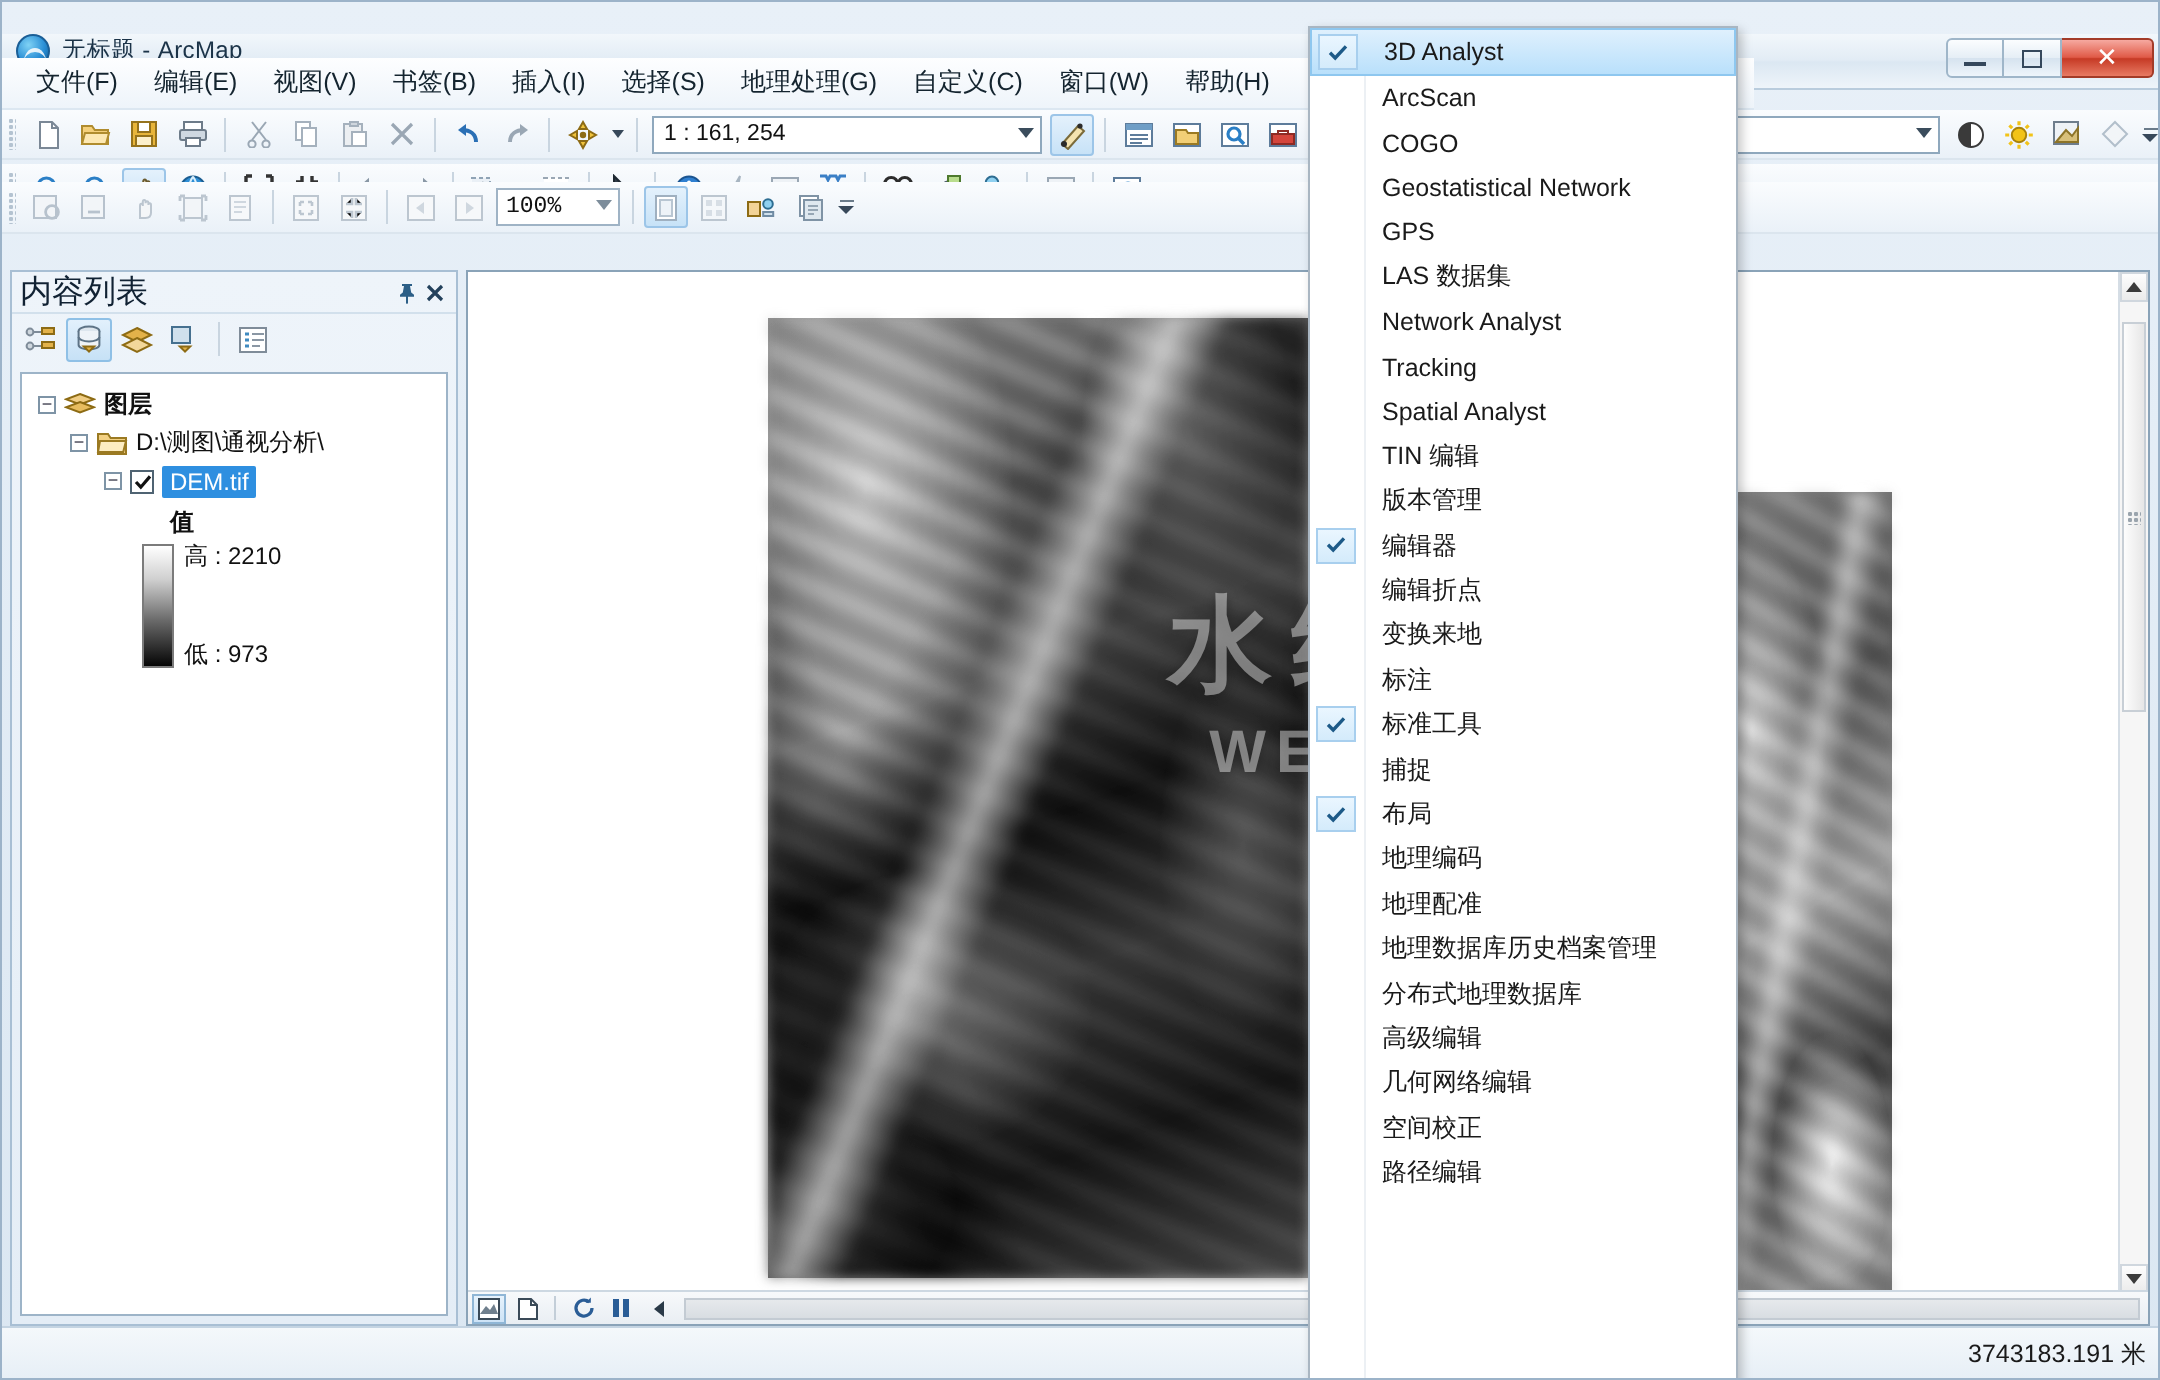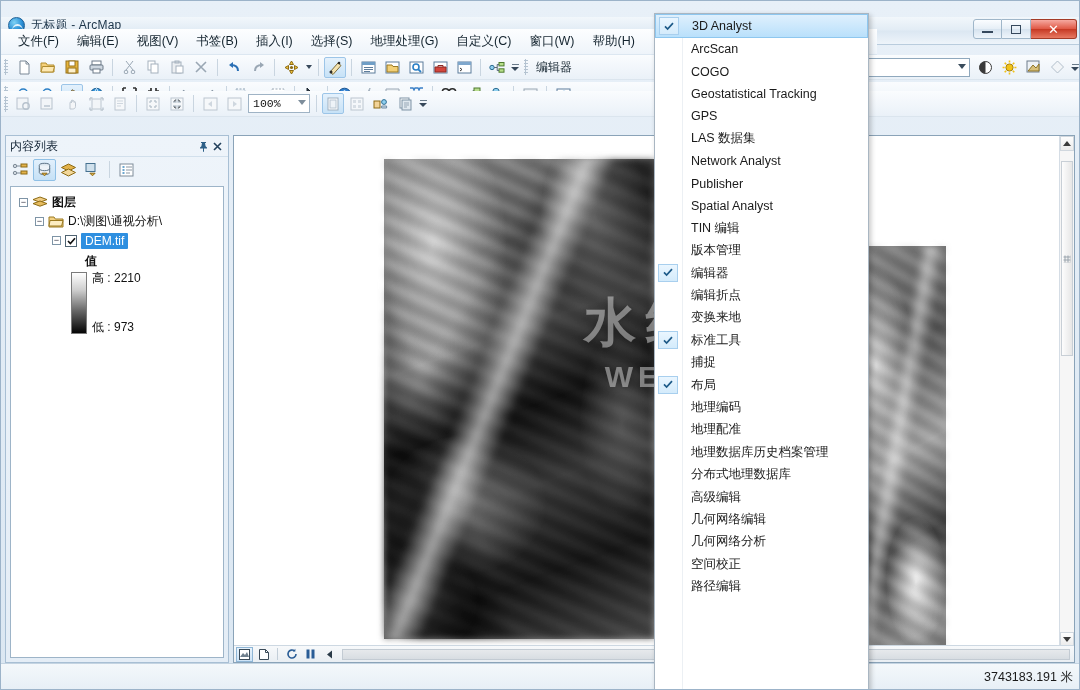--- a/index.html
+++ b/index.html
@@ -125,21 +125,21 @@
   .style-combo .arrow{position:absolute;right:3px;top:5px;width:0;height:0;border-left:4px solid transparent;border-right:4px solid transparent;border-top:5px solid #3a4c5c;}
 
   
   .toc {
     position:absolute; left:4px; top:134px; width:224px; height:528px;
     background: linear-gradient(180deg,#eef4fa 0%, #e4edf6 100%);
     border:1px solid #a8bfd4;
   }
   .toc-header {
     height:20px; display:flex; align-items:center; padding:0 4px;
-    font-size:12px; color:#123; position:relative;
+    font-size:16px; color:#123; position:relative;
   }
   .toc-header .t { flex:1; }
   .pin, .closex { width:14px;height:14px;display:flex;align-items:center;justify-content:center;color:#1d3a52;font-size:12px;}
   .toc-toolbar {
     height:26px; display:flex; align-items:center; padding-left:3px; gap:1px;
     border-top:1px solid #d2e0ec;
   }
   .toc-tbtn{width:23px;height:22px;display:flex;align-items:center;justify-content:center;border:1px solid transparent;border-radius:2px;}
   .toc-tbtn.sel{border:1px solid #8fc0e6;background:linear-gradient(180deg,#e2f0fc,#c6e1f6);}
   .toc-body {
@@ -398,20 +398,24 @@
       <svg width="15" height="15" viewBox="0 0 15 15">
           <path d="M7.5 1l2 3.5h-4zM7.5 14l-2-3.5h4zM1 7.5l3.5-2v4zM14 7.5l-3.5 2v-4z" fill="#f0c33c" stroke="#8d6b14"></path>
           <circle cx="7.5" cy="7.5" r="1.6" fill="#8d6b14"></circle>
         </svg>
     </div>
     <div class="dropcaret">
         <b></b>
       </div>
     <div class="tsep"></div>
 
+    <div class="scale-combo">
+      <span>1 : 161, 254</span>
+      <i class="arrow"></i>
+    </div>
 
     <div class="tbtn active">
       <svg width="15" height="15" viewBox="0 0 15 15">
           <path d="M2 12l8-9 3 2.5-8 9z" fill="#f4e3b0" stroke="#7b6b3a"></path>
           <circle cx="3" cy="12" r="1.5" fill="#2b2b2b"></circle>
           <circle cx="11" cy="3" r="1.3" fill="#2b2b2b"></circle>
         </svg>
     </div>
     <div class="tsep"></div>
     <div class="tbtn">
@@ -915,33 +919,33 @@
           </span>
           <span>3D Analyst</span>
         </div>
         <div class="dd-item">
           <span>ArcScan</span>
         </div>
         <div class="dd-item">
           <span>COGO</span>
         </div>
         <div class="dd-item">
-          <span>Geostatistical Tracking</span>
+          <span>Geostatistical Network</span>
         </div>
         <div class="dd-item">
           <span>GPS</span>
         </div>
         <div class="dd-item">
           <span>LAS 数据集</span>
         </div>
         <div class="dd-item">
           <span>Network Analyst</span>
         </div>
         <div class="dd-item">
-          <span>Publisher</span>
+          <span>Tracking</span>
         </div>
         <div class="dd-item">
           <span>Spatial Analyst</span>
         </div>
         <div class="dd-item">
           <span>TIN 编辑</span>
         </div>
         <div class="dd-item">
           <span>版本管理</span>
         </div>
@@ -953,20 +957,23 @@
           </span>
           <span>编辑器</span>
         </div>
         <div class="dd-item">
           <span>编辑折点</span>
         </div>
         <div class="dd-item">
           <span>变换来地</span>
         </div>
         <div class="dd-item">
+          <span>标注</span>
+        </div>
+        <div class="dd-item">
           <span class="dd-check">
             <svg width="10" height="9" viewBox="0 0 10 9">
               <path d="M1 4.4L3.6 7 9 1.2" stroke="#1d5a88" stroke-width="1.7" fill="none"></path>
             </svg>
           </span>
           <span>标准工具</span>
         </div>
         <div class="dd-item">
           <span>捕捉</span>
         </div>
@@ -990,23 +997,20 @@
         <div class="dd-item">
           <span>分布式地理数据库</span>
         </div>
         <div class="dd-item">
           <span>高级编辑</span>
         </div>
         <div class="dd-item">
           <span>几何网络编辑</span>
         </div>
         <div class="dd-item">
-          <span>几何网络分析</span>
-        </div>
-        <div class="dd-item">
           <span>空间校正</span>
         </div>
         <div class="dd-item">
           <span>路径编辑</span>
         </div>
       </div>
   </div>
 
 </div>
 

